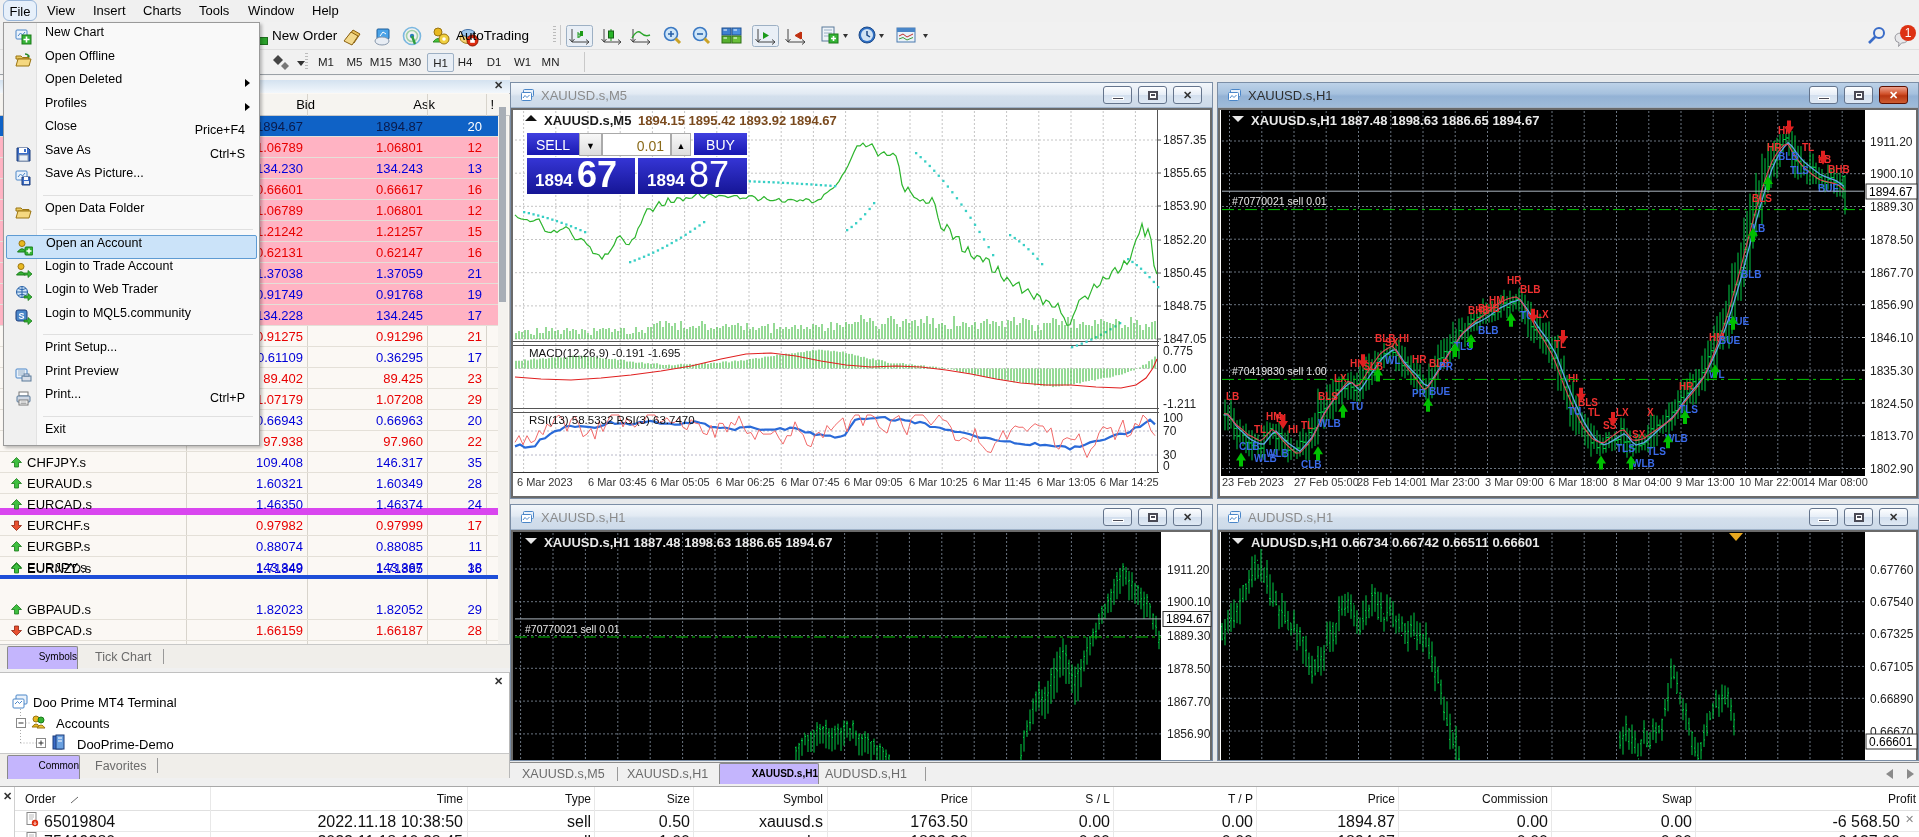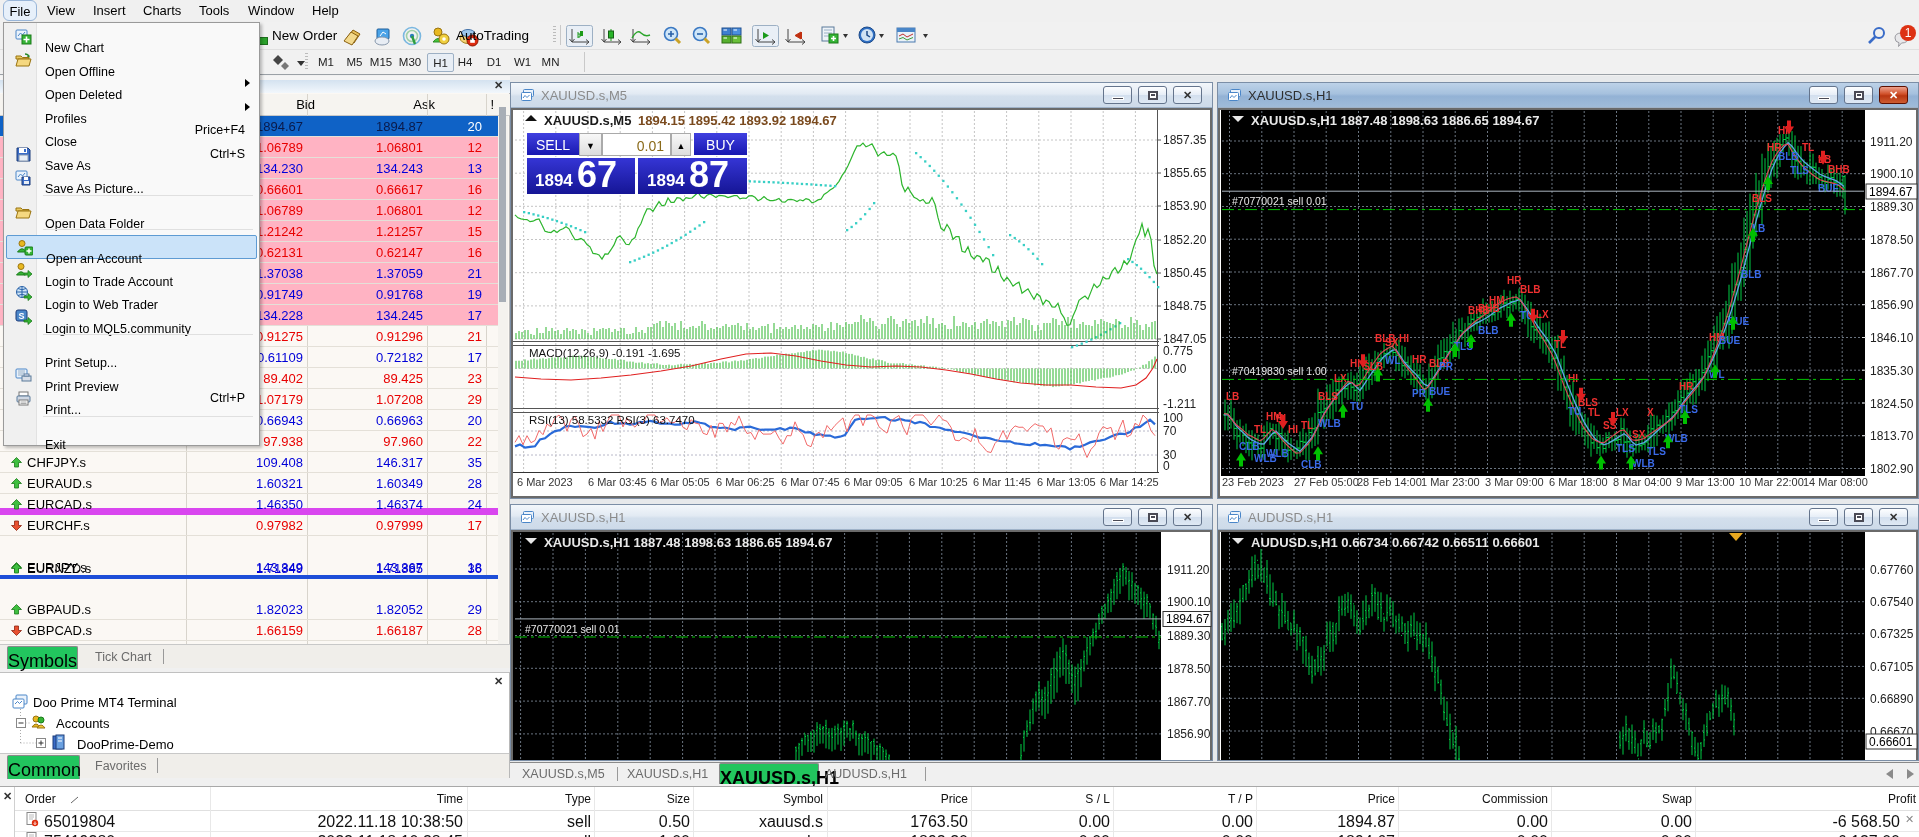--- a/index.html
+++ b/index.html
@@ -24,30 +24,30 @@
  background:linear-gradient(180deg,#fdfeff 0%,#e7eef7 48%,#d3dfee 52%,#dfe9f4 100%)}
 .wb.red{background:linear-gradient(180deg,#eda28e 0%,#d04f28 45%,#b93612 55%,#cd5c31 100%);border-color:#5e1000}
 .wico{width:13px;height:12px;position:relative;flex:none}
 .winglyph{position:absolute;left:50%;top:50%;transform:translate(-50%,-50%);font-weight:bold;font-size:11px;color:#333}
 .mw-row{position:absolute;left:0;width:498px;height:21px;font-size:13px;white-space:nowrap}
 .mw-row .c1{position:absolute;left:27px;top:3px;color:#000}
 .mw-row .bid{position:absolute;right:195px;top:3px}
 .mw-row .ask{position:absolute;right:75px;top:3px}
 .mw-row .sp{position:absolute;right:16px;top:3px}
 .up{color:#0000d8}.dn{color:#e80000}
-.tabact{position:absolute;background:#22c55e;border:1px solid #8a8a8a;border-bottom:none;border-radius:2px 2px 0 0;
- font-size:18px;color:#000;text-align:center}
+.tabact{position:absolute;background:#c4b5fd;border:1px solid #8a8a8a;border-bottom:none;border-radius:2px 2px 0 0;
+ font-size:10px;color:#000;text-align:right}
 .tabin{position:absolute;font-size:12.5px;color:#6b6b6b}
 .paneltitle{position:absolute;left:0;width:510px;height:18px;
  background:linear-gradient(180deg,#d4e2f0,#f2f7fc);font-size:11.5px;color:#222;padding:2px 0 0 7px}
 .menu{position:absolute;left:3px;top:22px;width:257px;height:424px;background:#f9f9f9;border:1px solid #9a9a9a;
  box-shadow:2px 2px 3px rgba(0,0,0,0.25);z-index:50}
 .menu .strip{position:absolute;left:0;top:0;width:33px;height:100%;background:#f0f0f0;border-right:1px solid #e2e2e2}
 .mi{position:absolute;left:2px;width:251px;height:23.5px;font-size:12.5px;color:#000}
-.mi .lbl{position:absolute;left:39px;top:16px}
+.mi .lbl{position:absolute;left:39px;top:0}
 .mi .sc{position:absolute;right:12px;top:4px}
 .mi .arr{position:absolute;right:7px;top:7px;width:0;height:0;border-left:5px solid #000;border-top:4px solid transparent;border-bottom:4px solid transparent}
 .mi.hl{background:#cbe3f9;border:1px solid #5e9bd3;border-radius:2px}
 .msep{position:absolute;left:39px;width:210px;height:1px;background:#e0e0e0}
 .micon{position:absolute;left:9px;top:3px;width:17px;height:17px}
 .term-v{position:absolute;top:0;width:1px;height:51px;background:#e8e8e8}
 .th{position:absolute;font-size:12px;color:#111}
 .td{position:absolute;font-size:16px;color:#111}
 svg text{font-family:"Liberation Sans",sans-serif}
 </style></head><body>
@@ -413,21 +413,21 @@
 <div class="abs" style="left:52px;top:1px;width:23px;height:23px;background:linear-gradient(#f8f8f8,#ddd);border:1px solid #aaa;text-align:center;font-size:9px;color:#000;padding-top:7px">▼</div>
 <div class="abs" style="left:75px;top:1px;width:69px;height:23px;background:#fff;border:1px solid #aaa;font-size:14px;color:#8a6a1a;text-align:right;padding:4px 6px 0 0">0.01</div>
 <div class="abs" style="left:144px;top:1px;width:20px;height:23px;background:linear-gradient(#f8f8f8,#ddd);border:1px solid #aaa;text-align:center;font-size:9px;color:#000;padding-top:7px">▲</div>
 <div class="abs" style="left:167px;top:1px;width:53px;height:23px;background:linear-gradient(#4040e0,#1818b0);color:#fff;font-size:14px;text-align:center;padding-top:4px;border-bottom:1px solid #fff">BUY</div>
 <div class="abs" style="left:0;top:26px;width:108px;height:36px;background:linear-gradient(#3535d5,#151595);color:#fff">
  <span class="abs" style="left:8px;top:13px;font-size:17px;font-weight:bold">1894</span>
         <span class="abs" style="left:50px;top:-4px;font-size:36px;font-weight:bold">67</span>
       </div>
 <div class="abs" style="left:111px;top:26px;width:109px;height:36px;background:linear-gradient(#3535d5,#151595);color:#fff">
  <span class="abs" style="left:9px;top:13px;font-size:17px;font-weight:bold">1894</span>
-        <span class="abs" style="left:51px;top:-4px;font-size:36px;font-weight:bold">87</span>
+        <span class="abs" style="left:51px;top:-4px;font-size:36px;font-weight:normal">87</span>
       </div>
 </div>
 </div>
 <div class="win" style="left:1217px;top:82px;width:702px;height:417px">
     <div class="tbar act">
       <svg class="wico" viewBox="0 0 13 12">
         <rect x="2.5" y="0.5" width="10" height="7" rx="1" fill="#eaf2fb" stroke="#4a86c8"></rect>
         <rect x="0.5" y="3.5" width="10" height="8" rx="1" fill="#fff" stroke="#4a86c8"></rect>
         <path d="M2 9 L4 6.5 L6 8.5 L8.5 6" stroke="#4a86c8" fill="none"></path>
       </svg>
@@ -812,21 +812,21 @@
       <span class="ask up">134.245</span>
       <span class="sp up">17</span>
     </div>
 <div class="mw-row" style="top:250.0px;border-bottom:1px solid #e4e0d8">
       <span class="bid dn">0.91275</span>
       <span class="ask dn">0.91296</span>
       <span class="sp dn">21</span>
     </div>
 <div class="mw-row" style="top:271.0px;border-bottom:1px solid #e4e0d8">
       <span class="bid up">0.61109</span>
-      <span class="ask up">0.72182</span>
+      <span class="ask up">0.36295</span>
       <span class="sp up">17</span>
     </div>
 <div class="mw-row" style="top:292.0px;border-bottom:1px solid #e4e0d8">
       <span class="bid dn">89.402</span>
       <span class="ask dn">89.425</span>
       <span class="sp dn">23</span>
     </div>
 <div class="mw-row" style="top:313.0px;border-bottom:1px solid #e4e0d8">
       <span class="bid dn">1.07179</span>
       <span class="ask dn">1.07208</span>
@@ -870,20 +870,29 @@
       <span class="sp up">24</span>
     </div>
 <div class="mw-row" style="top:439.0px;border-bottom:1px solid #e4e0d8">
       <svg width="11" height="11" viewBox="0 0 11 11" style="position:absolute;left:11px;top:5px">
         <path d="M5.5 10.5 L10.5 5.5 L7.5 5.5 L7.5 1 L3.5 1 L3.5 5.5 L0.5 5.5 Z" fill="#e85030" stroke="#8e2310" stroke-width="0.8"></path>
       </svg>
       <span class="c1">EURCHF.s</span>
       <span class="bid dn">0.97982</span>
       <span class="ask dn">0.97999</span>
       <span class="sp dn">17</span>
+    </div>
+<div class="mw-row" style="top:460.0px;border-bottom:1px solid #e4e0d8">
+      <svg width="11" height="11" viewBox="0 0 11 11" style="position:absolute;left:11px;top:5px">
+        <path d="M5.5 0.5 L10.5 5.5 L7.5 5.5 L7.5 10 L3.5 10 L3.5 5.5 L0.5 5.5 Z" fill="#3fbf3f" stroke="#1a7a1a" stroke-width="0.8"></path>
+      </svg>
+      <span class="c1">EURGBP.s</span>
+      <span class="bid up">0.88074</span>
+      <span class="ask up">0.88085</span>
+      <span class="sp up">11</span>
     </div>
 <div class="mw-row" style="top:481.0px;border-bottom:1px solid #e4e0d8">
       <svg width="11" height="11" viewBox="0 0 11 11" style="position:absolute;left:11px;top:5px">
         <path d="M5.5 0.5 L10.5 5.5 L7.5 5.5 L7.5 10 L3.5 10 L3.5 5.5 L0.5 5.5 Z" fill="#3fbf3f" stroke="#1a7a1a" stroke-width="0.8"></path>
       </svg>
       <span class="c1">EURJPY.s</span>
       <span class="bid up">143.349</span>
       <span class="ask up">143.367</span>
       <span class="sp up">18</span>
     </div>

